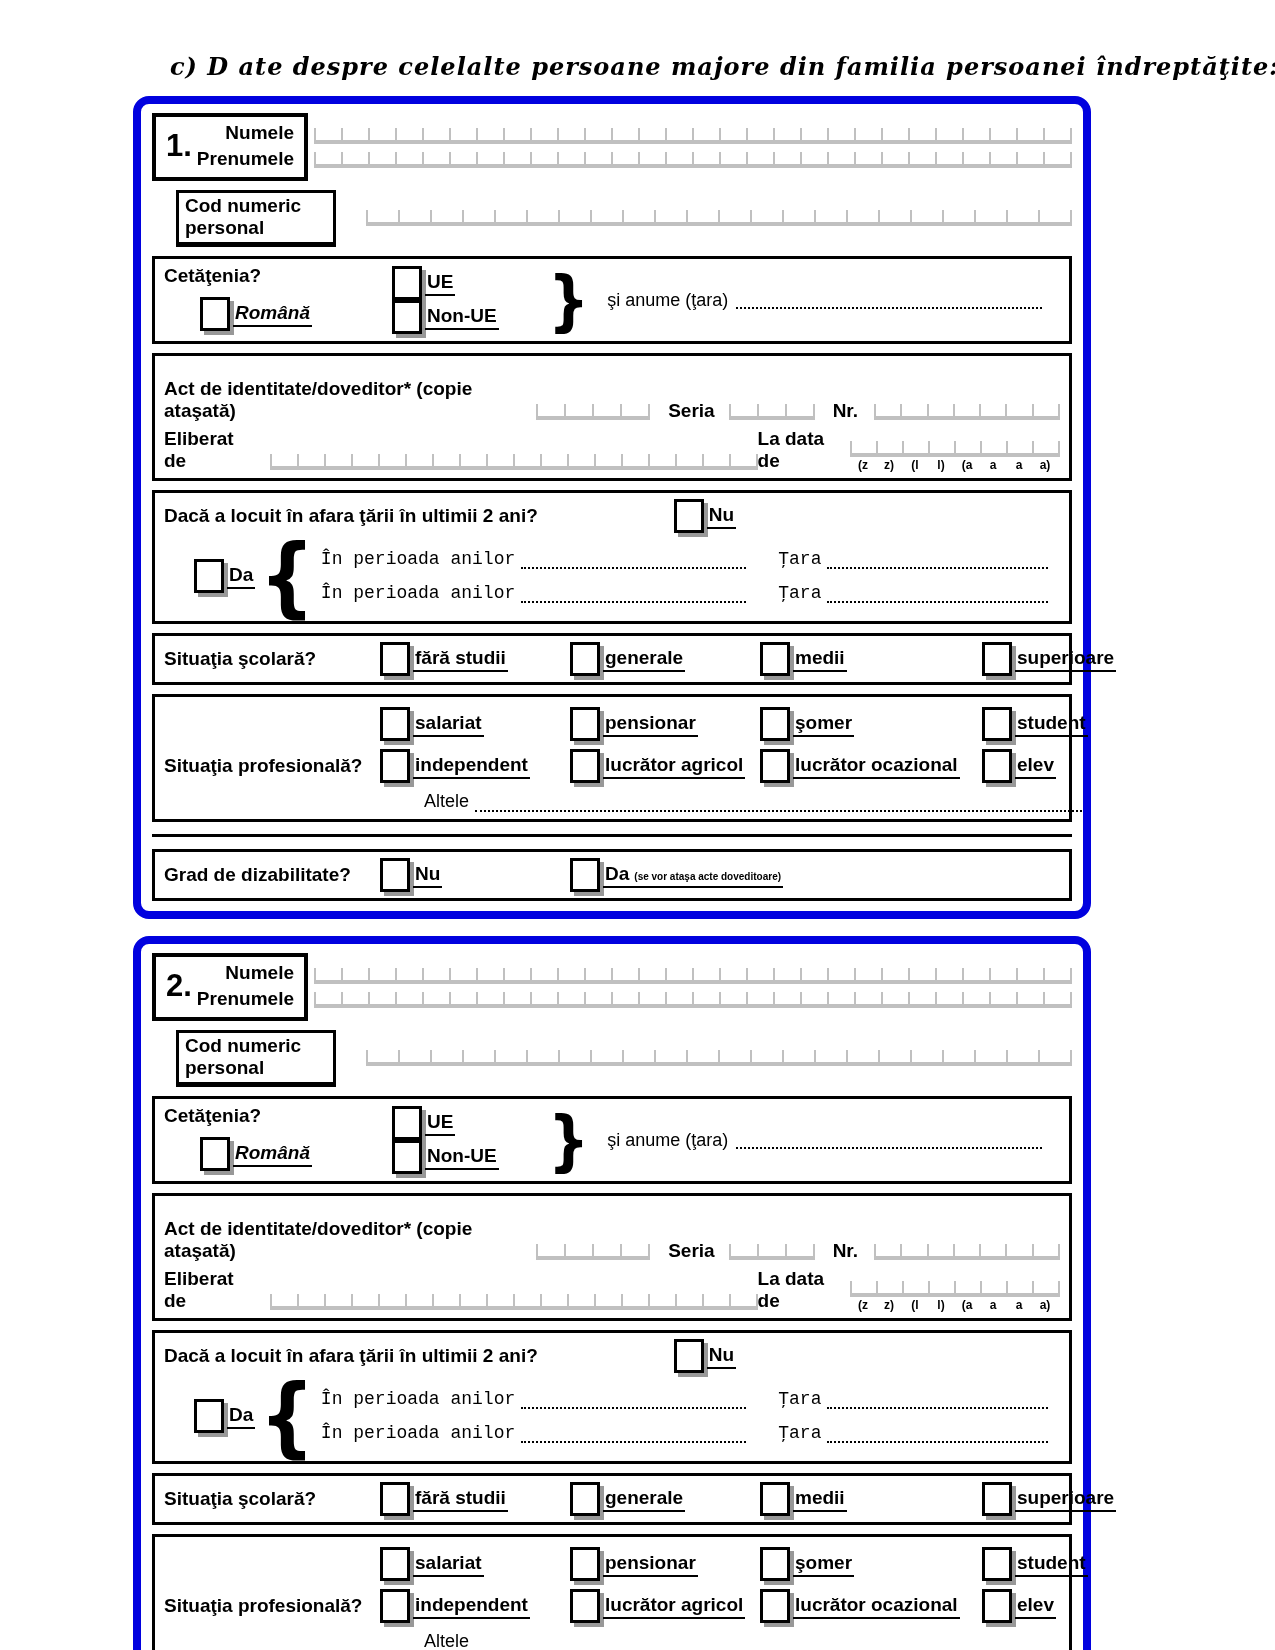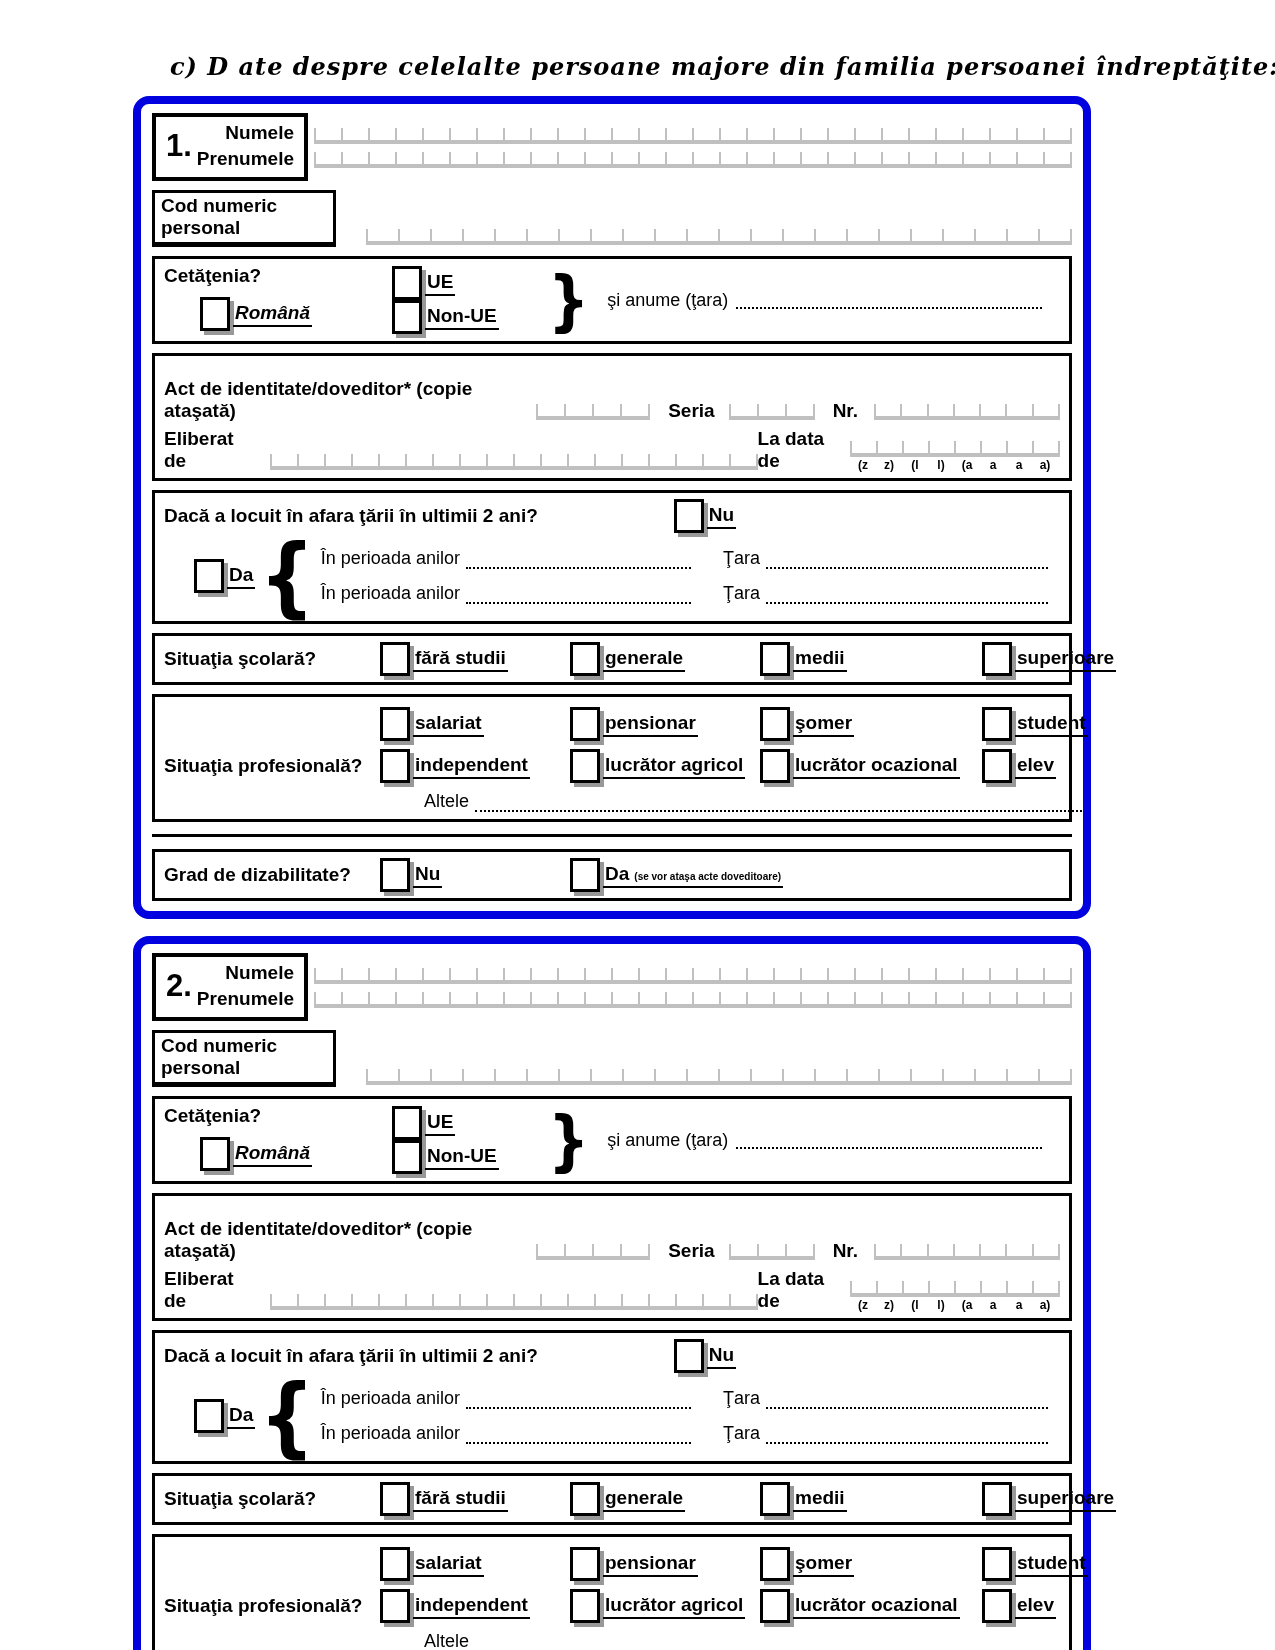--- a/index.html
+++ b/index.html
@@ -60,21 +60,21 @@
     justify-content:space-around; text-align:right;
   }
   .name-combs {
     flex:1; display:flex; flex-direction:column;
     justify-content:space-evenly; padding:6px 0 4px 6px;
   }
   .name-combs .comb i, .cnp-row .comb i { width:25px; }
   .cnp-row .comb i { width:30px; }
 
   
-  .cnp-row { display:flex; align-items:flex-end; }
+  .cnp-row { display:flex; align-items:center;margin-left:24px; }
   .cnp-box {
     box-sizing:border-box; width:232px;
     border:3px solid #000; border-bottom-width:5px;
     padding:2px 6px 3px 6px;
   }
   .cnp-row .comb { margin-left:30px; margin-bottom:2px; }
 
   
   .cet-box { display:flex; align-items:stretch; min-height:72px; }
   .cet-left { width:228px; }
@@ -102,21 +102,21 @@
   .date-hints { display:flex; font-size:12px; font-weight:bold; margin-top:1px; }
   .date-hints span { width:26px; text-align:center; }
   .la-data { margin-left:auto; }
 
   
   .loc-line1 { display:flex; align-items:center; }
   .loc-line1 .item { margin-left:136px; }
   .da-row { display:flex; align-items:center; margin-top:4px; }
   .da-row .item { margin-left:30px; }
   .per-col { flex:1; display:flex; flex-direction:column; justify-content:space-between; }
-  .per-line { display:flex; align-items:flex-end; margin:7px 0; }
+  .per-line { display:flex; align-items:flex-end; margin:7px 0;font-family:Liberation Mono, monospace; }
   .per-line .dots.d1 { width:225px; margin-left:6px; }
   .per-line .tara { margin-left:32px; }
   .per-line .dots.d2 { flex:1; margin:0 12px 0 6px; }
 
   
   .grid5 { display:grid; grid-template-columns:216px 190px 190px 222px 1fr; align-items:center; }
   .scol-box { min-height:46px; }
   .prof-item { margin:4px 0; }
   .altele-line { grid-column:2 / 6; display:flex; align-items:flex-end; margin:4px 0 1px 44px; }
   .altele-line .dots { flex:1; margin:0 6px 0 6px; }

